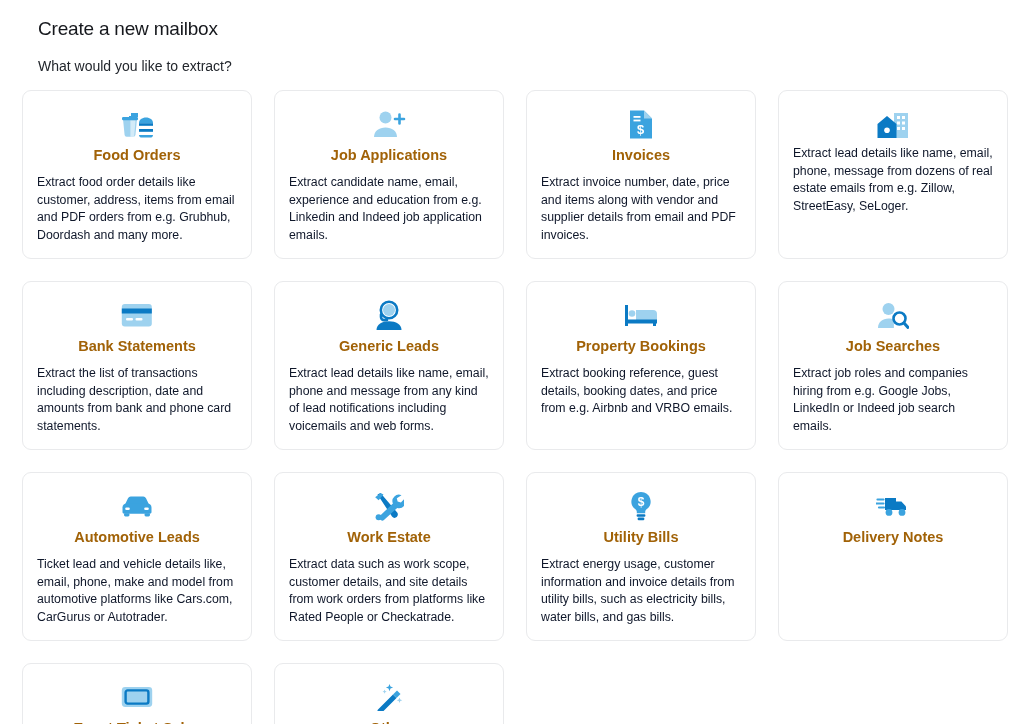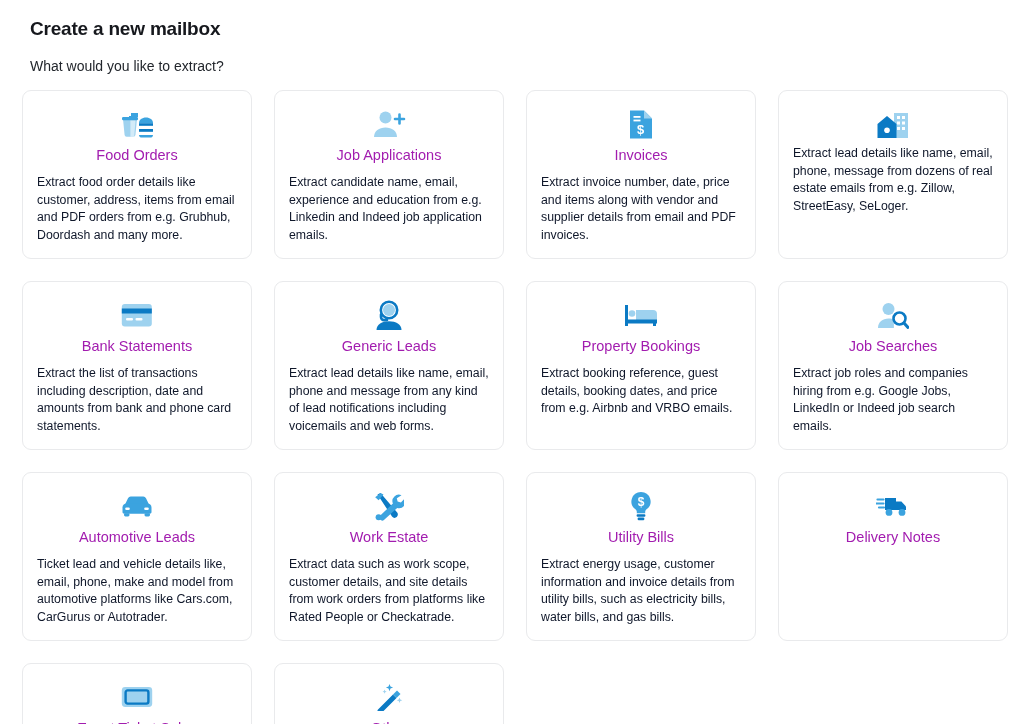--- a/index.html
+++ b/index.html
@@ -7,30 +7,30 @@
     margin: 0; padding: 0;
     width: 1024px; height: 724px;
     background: #ffffff;
     font-family: "Liberation Sans", sans-serif;
     -webkit-font-smoothing: antialiased;
   }
   .page { width: 1024px; height: 724px; padding: 10px 20px 0 22px; overflow: hidden; }
 
   .page-title {
     font-size: 19px;
-    font-weight: bold;
+    font-weight: normal;
     color: #16181d;
     letter-spacing: -0.2px;
-    margin: 6px 0 0 8px;
+    margin: 6px 0 0 16px;
     line-height: 26px;
   }
   .subtitle {
     font-size: 14px;
     color: #22262c;
-    margin: 14px 0 0 8px;
+    margin: 14px 0 0 16px;
     line-height: 20px;
   }
 
   .grid {
     margin-top: 14px;
     display: grid;
     grid-template-columns: repeat(4, 230px);
     gap: 22px 22px;
   }
 
@@ -49,22 +49,22 @@
     height: 34px;
     display: flex;
     align-items: center;
     justify-content: center;
     margin-bottom: 4px;
   }
   .card-icon svg { display: block; }
   .card-title {
     text-align: center;
     font-size: 14.5px;
-    font-weight: normal;
-    color: #a21caf;
+    font-weight: bold;
+    color: #a16207;
     line-height: 20px;
     margin-bottom: 9px;
   }
   .card-desc {
     font-size: 12.3px;
     line-height: 17.5px;
     color: #0f172a;
     text-align: left;
   }
 

